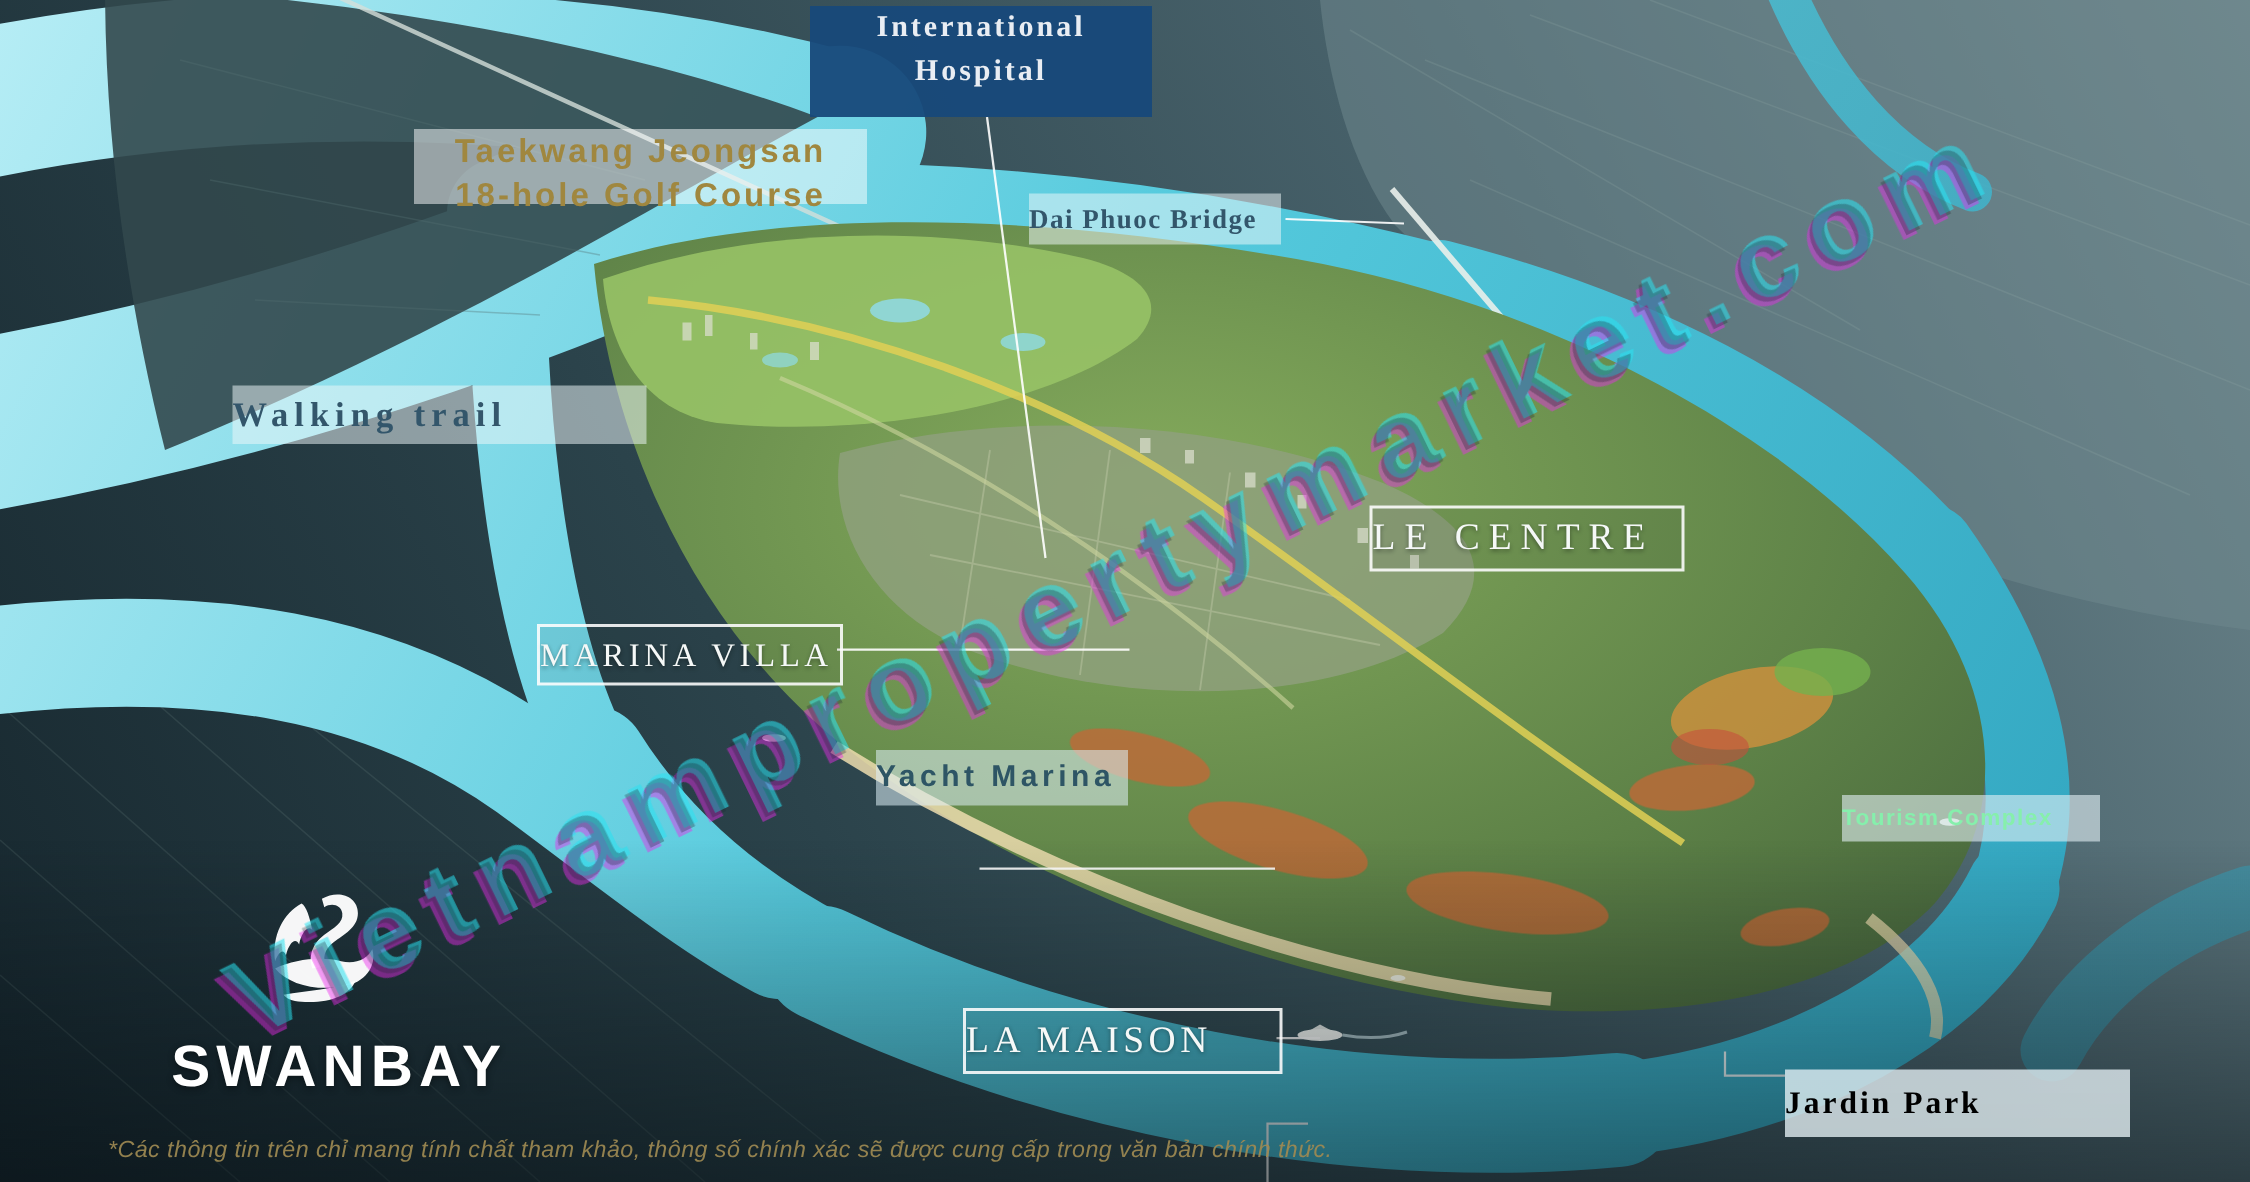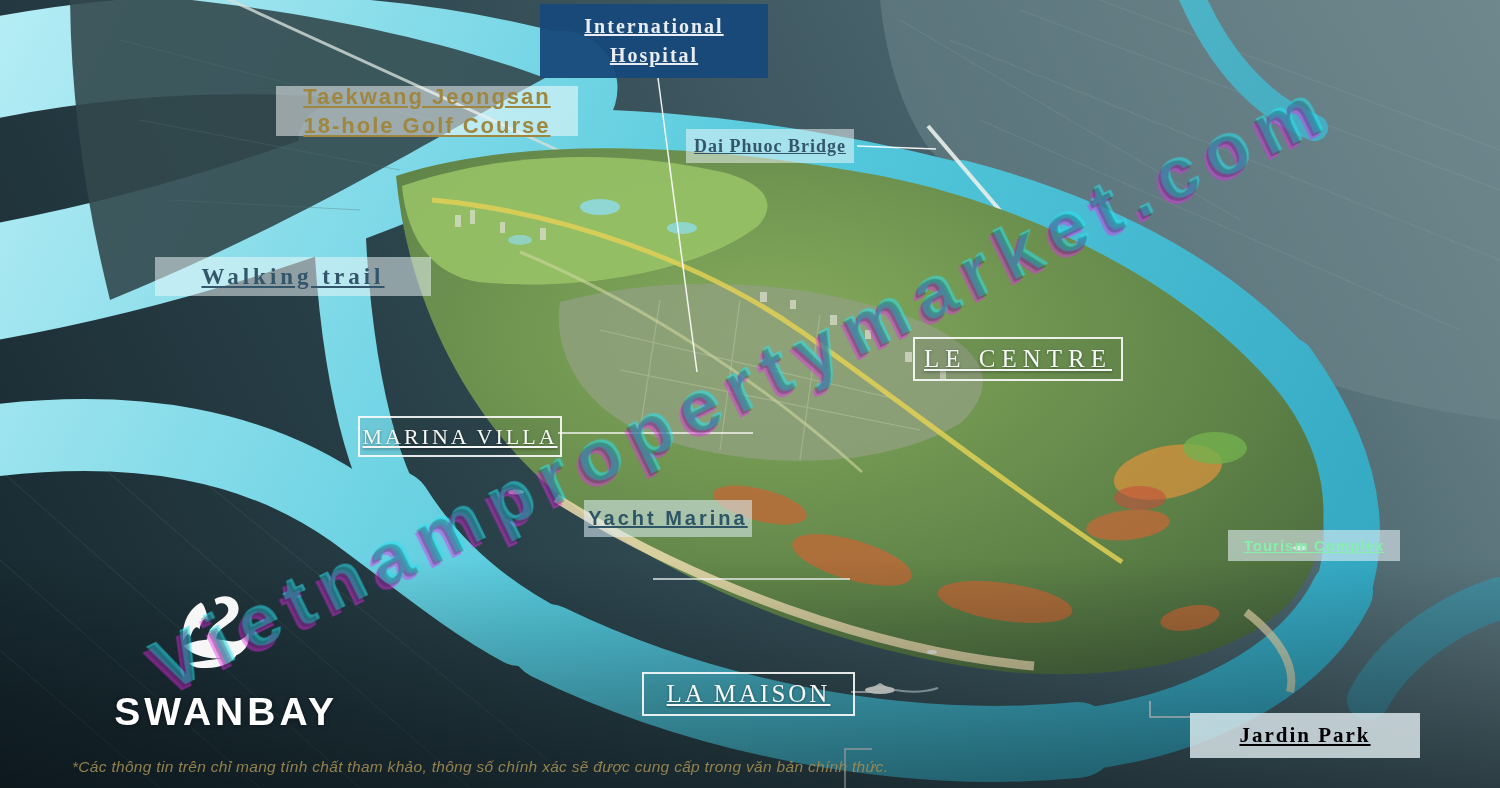--- a/index.html
+++ b/index.html
@@ -3,22 +3,22 @@
 <meta charset="utf-8">
 <style>
   html,body { margin:0; padding:0; background:#0a1216; }
   .stage {
     position:relative; width:1500px; height:788px; overflow:hidden;
     font-family:"Liberation Sans", sans-serif;
   }
   .scene { position:absolute; left:0; top:0; z-index:0; }
 
   .callout {
-    position:absolute; display:flex; align-items:center; justify-content:center;
-    text-align:center; z-index:20; white-space:nowrap;text-decoration:underline;
+    position:absolute; display:flex; align-items:center; 
+    text-align:center; z-index:20; white-space:nowrap;
   }
   .band  { background:rgba(238,247,249,0.52); color:#33566b; }
   .outline-box {
     border:2px solid rgba(255,255,255,0.88); color:#f5f8f7;
     background:rgba(35,55,50,0.08);
     font-family:"Liberation Serif", serif;
     text-shadow:0 1px 3px rgba(0,0,0,0.4);
   }
   .stacked { flex-direction:column; }
 

